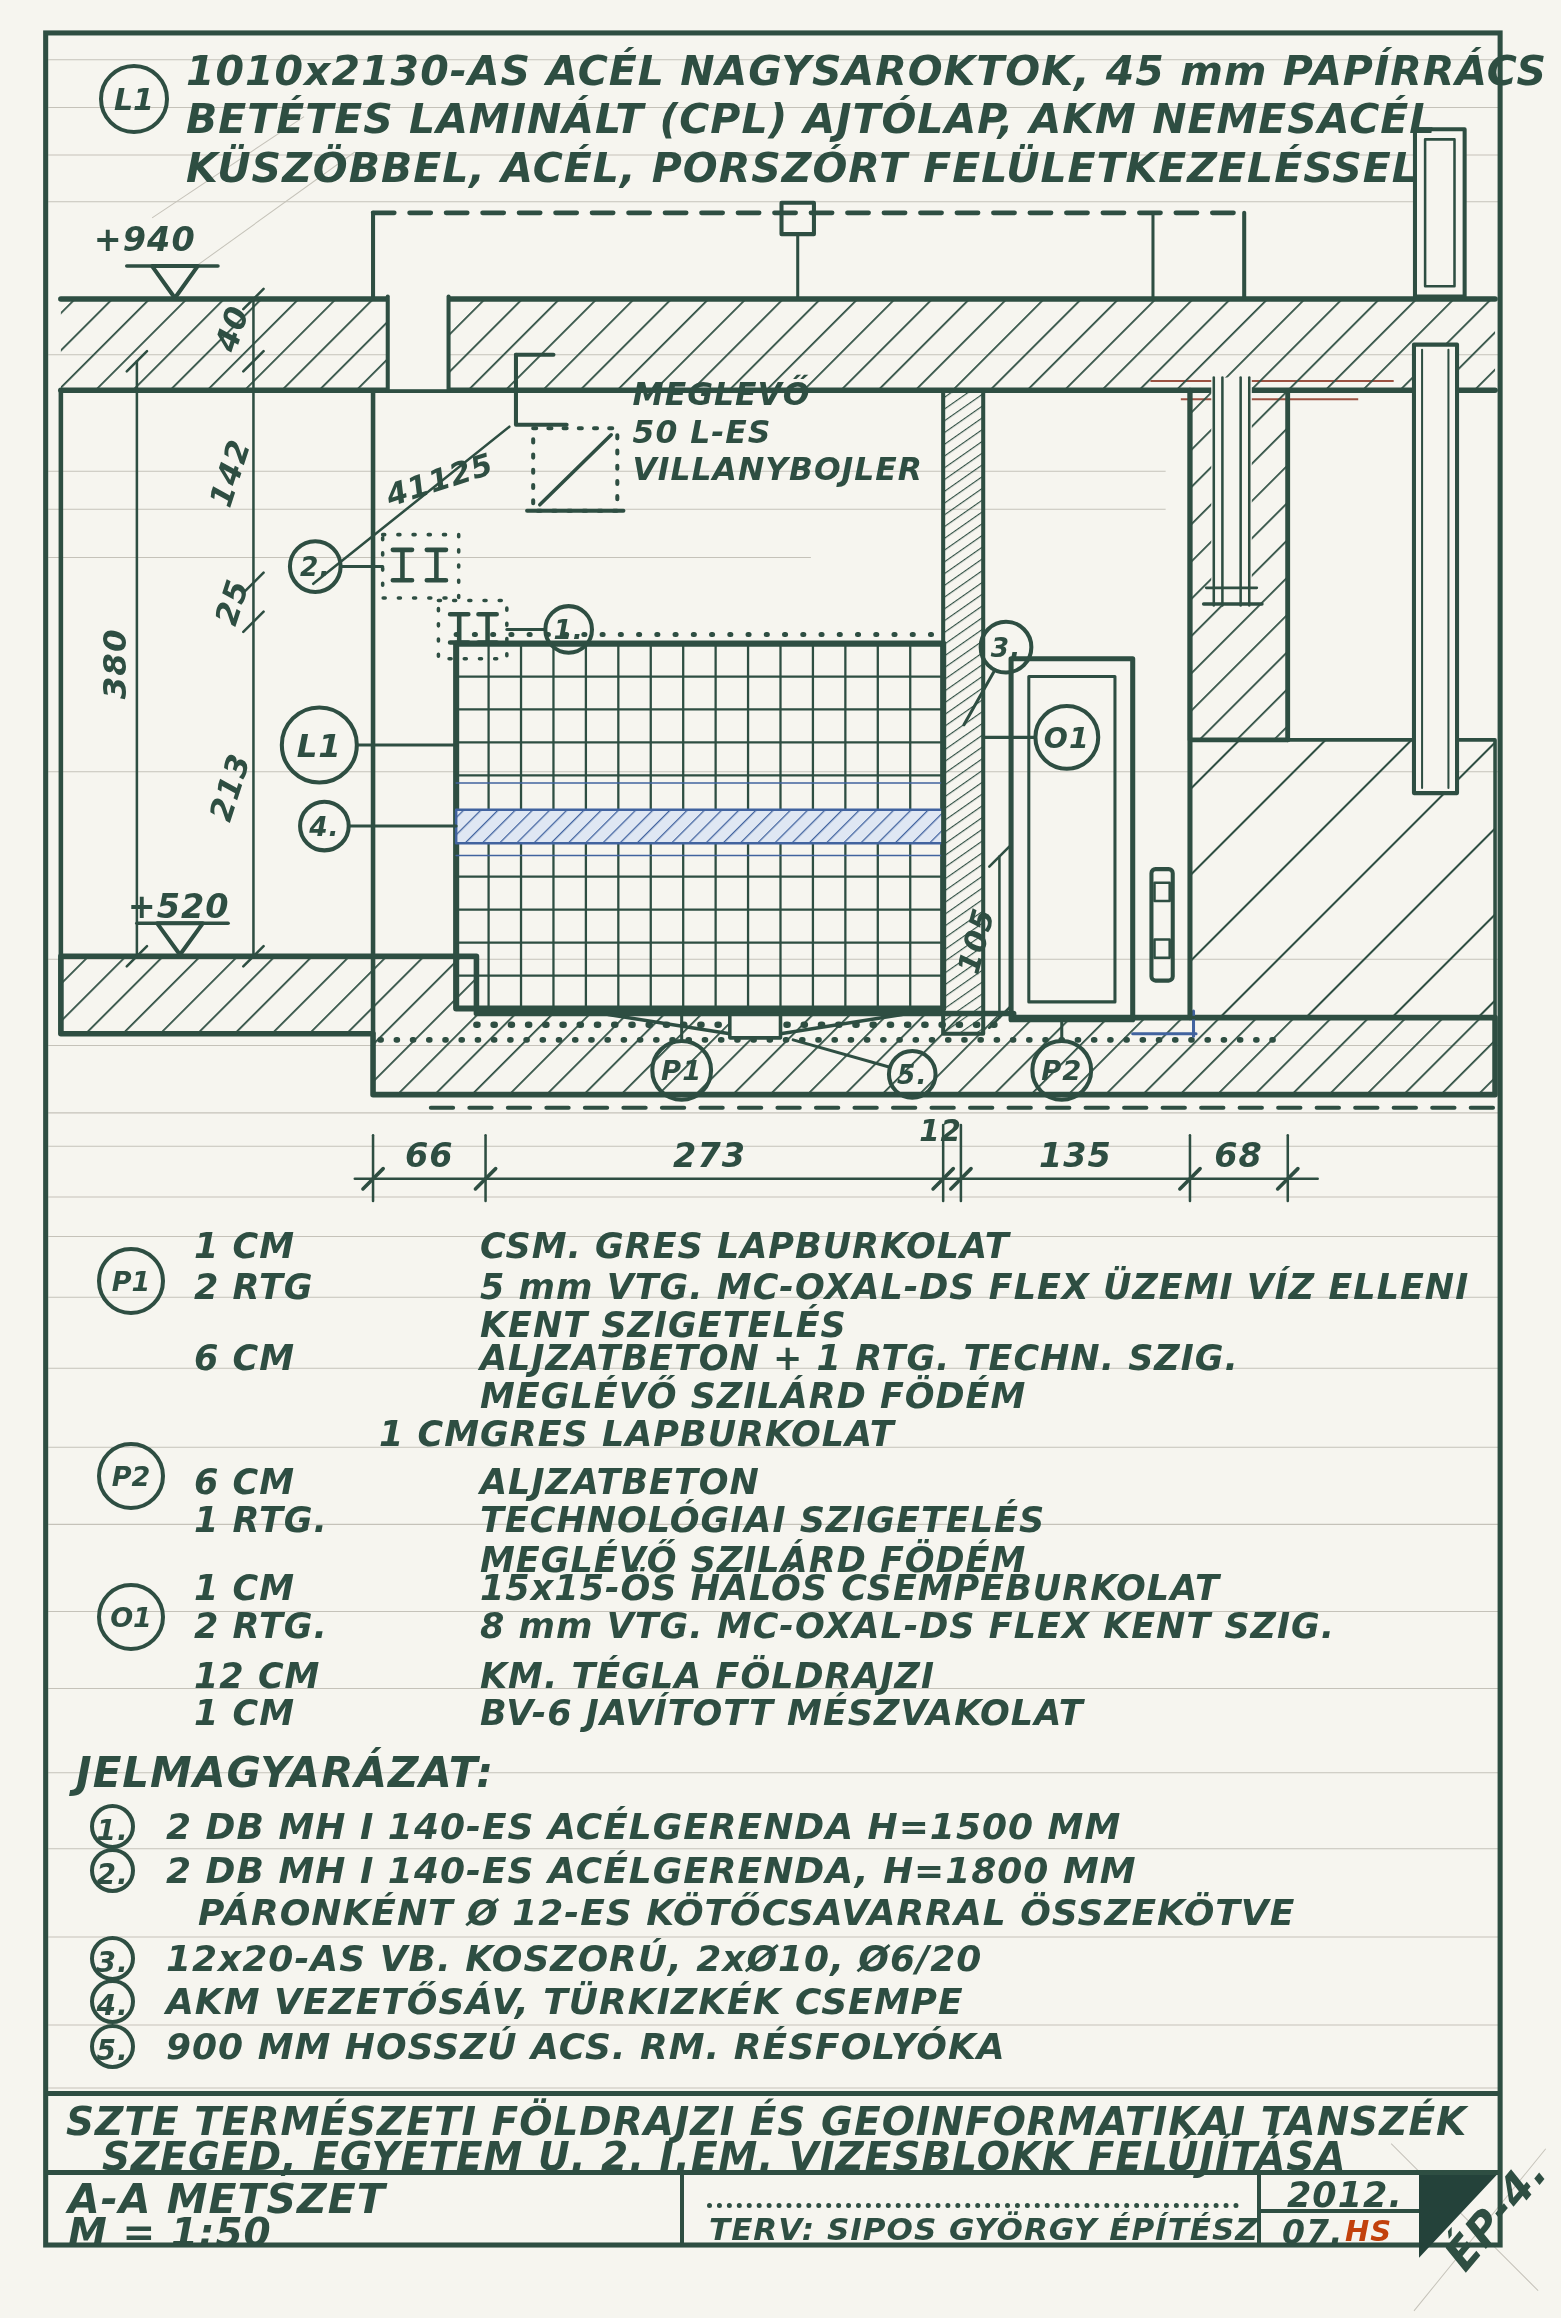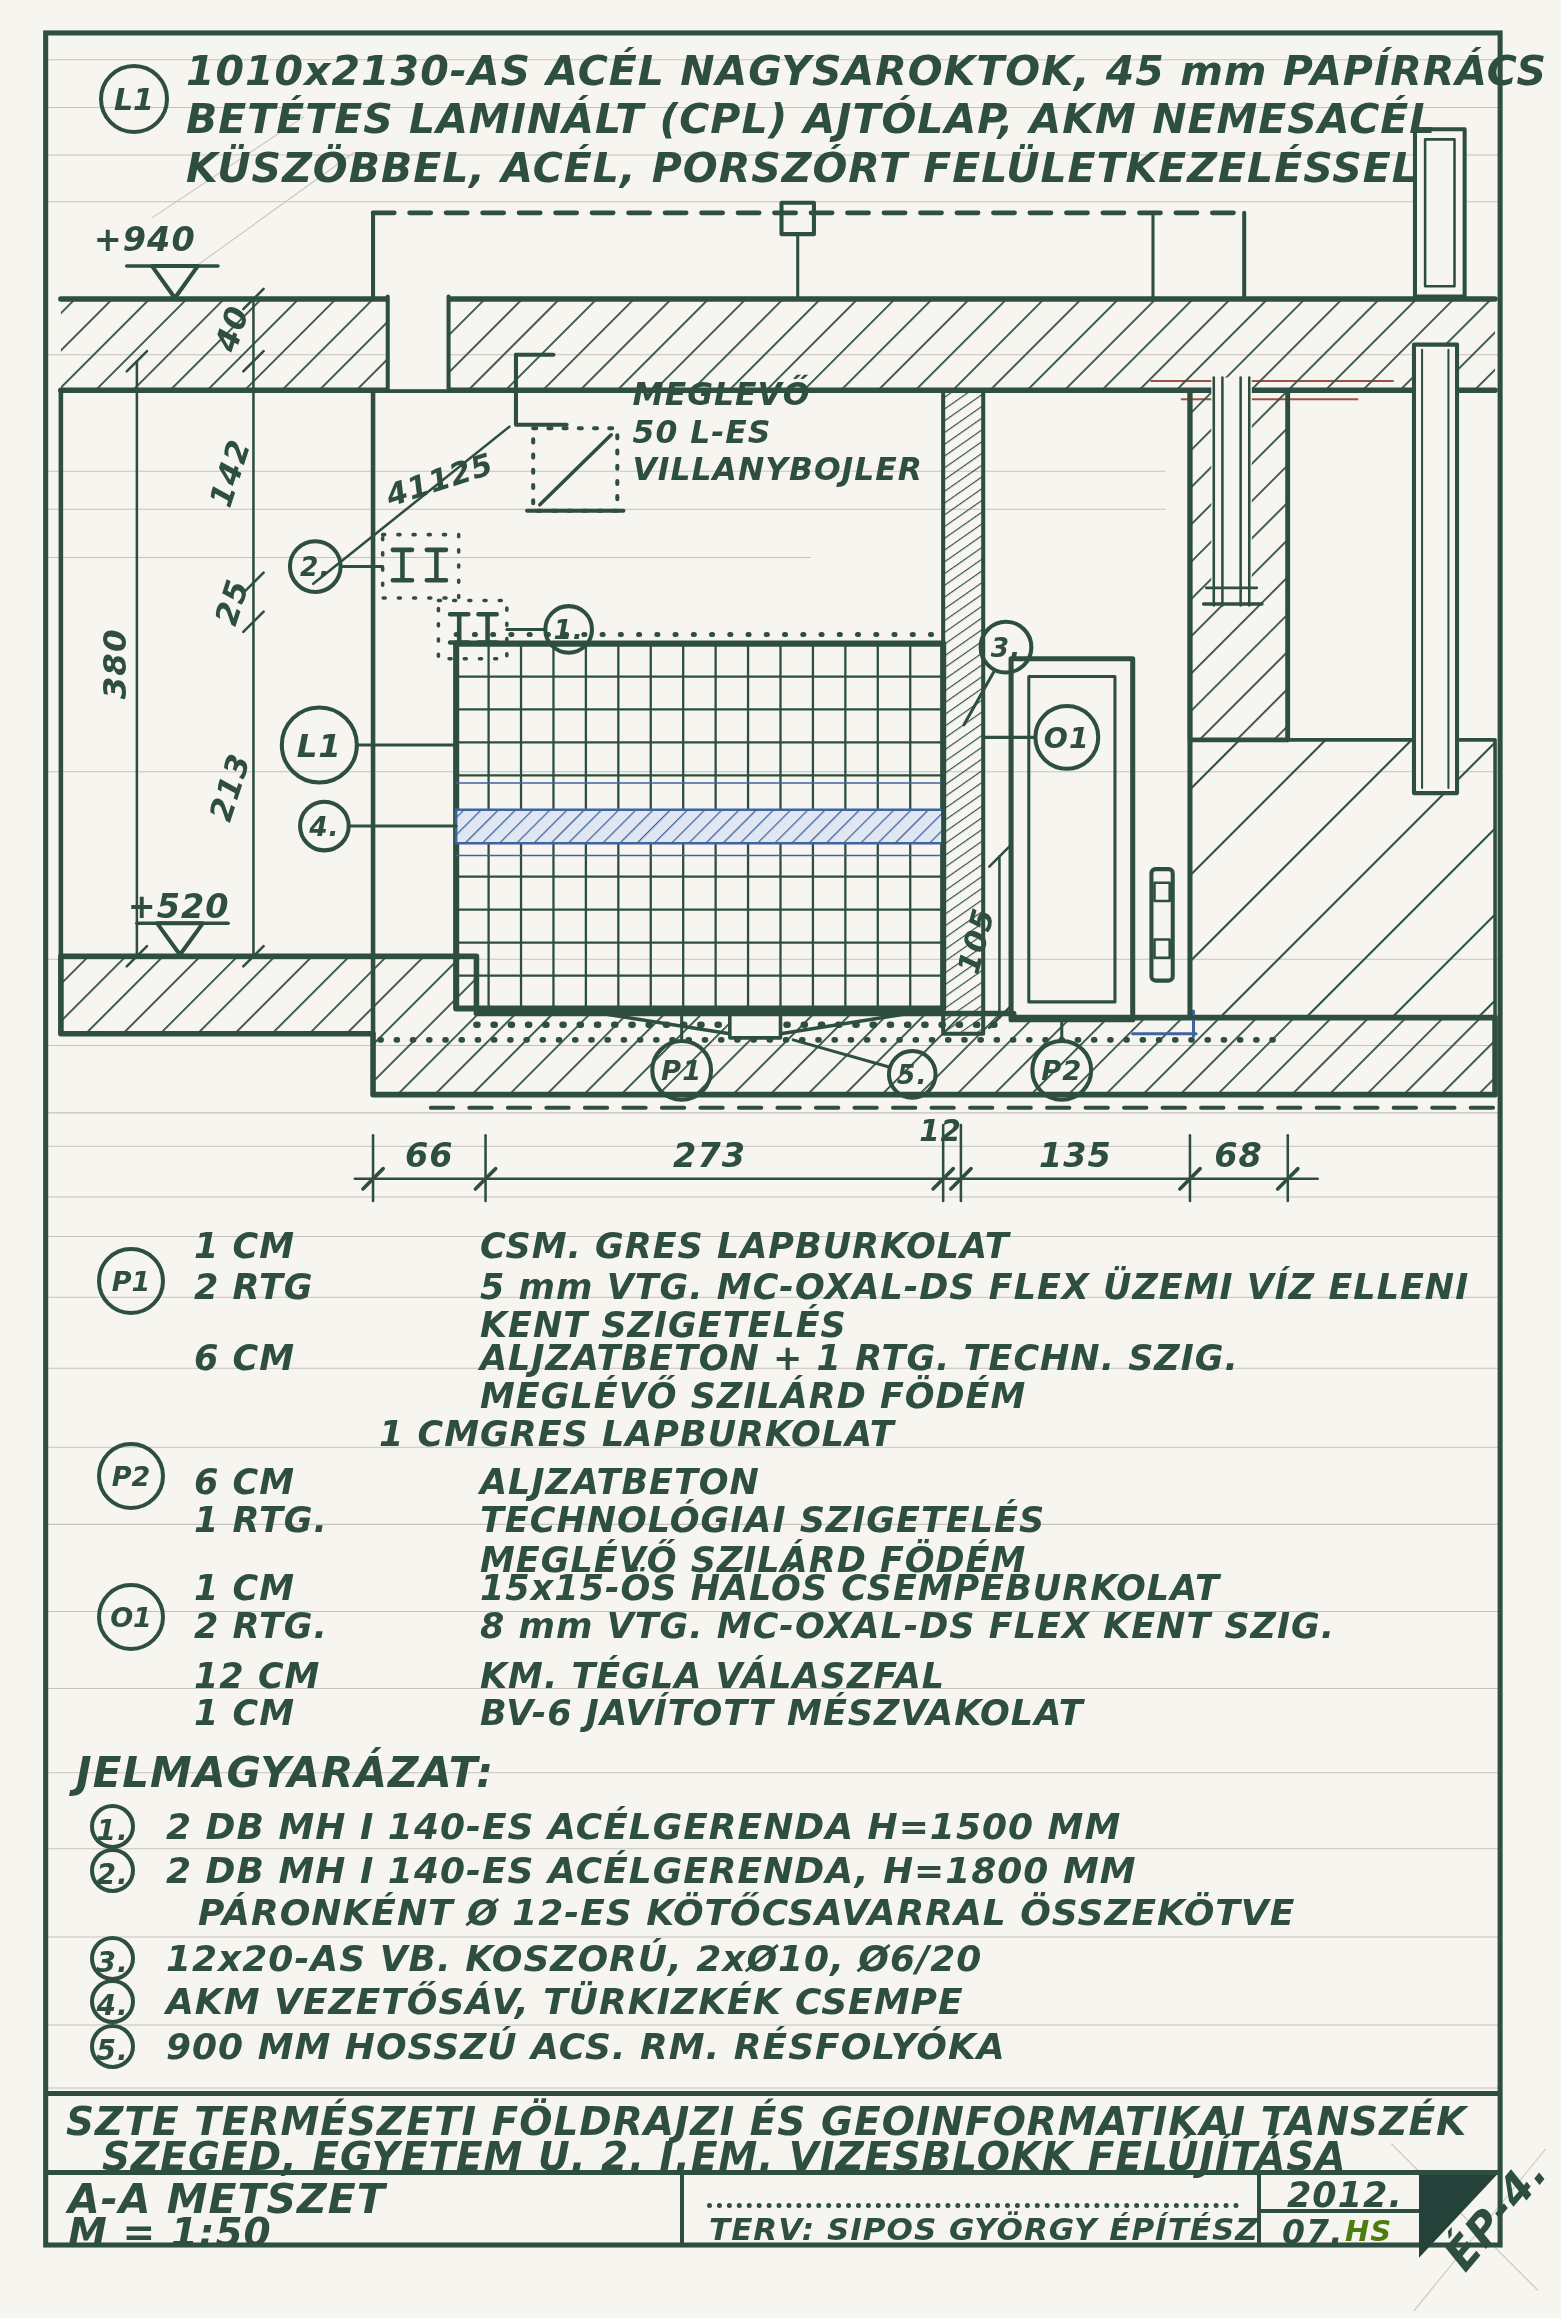--- a/index.html
+++ b/index.html
@@ -22,21 +22,21 @@
   .jtitle{font-size:42px;text-decoration:none;}
   .jrow{position:absolute;left:90px;font-size:36px;display:flex;align-items:center;}
   .jrow .num{display:inline-block;min-width:45px;height:45px;border:4px solid #2e4e42;
     border-radius:50%;text-align:center;line-height:45px;font-size:28px;font-style:italic;
     color:#2e4e42;font-weight:700;box-sizing:border-box;}
   .jrow .jtxt{margin-left:31px;}
   .jrow.cont{left:167px;}
   
   .tb-line{background:#2e4e42;position:absolute;}
   .tb-text{font-size:39px;}
-  .blue{color:#4d7c0f;}
+  .blue{color:#c2410c;}
 </style>
 </head>
 <body>
 
 <div id="page">
 
 <svg width="1562" height="2319" viewBox="0 0 3082 4576">
   <defs>
     <pattern id="h45" width="52" height="52" patternUnits="userSpaceOnUse" patternTransform="rotate(45)">
       <line x1="0" y1="0" x2="0" y2="52" stroke="#2e4e42" stroke-width="7"></line>
@@ -342,21 +342,21 @@
   <span class="q"></span><span>MEGLÉVŐ SZILÁRD FÖDÉM</span></div>
 
 <div class="abs mark-circle" style="left:97px;top:1583px;width:60px;height:60px;font-size:27px;">
   <span>O1</span>
 </div>
 <div class="lrow hw" style="top:1568px;">
   <span class="q">1 CM</span><span>15x15-ÖS HÁLÓS CSEMPEBURKOLAT</span></div>
 <div class="lrow hw" style="top:1606px;">
   <span class="q">2 RTG.</span><span>8 mm VTG. MC-OXAL-DS FLEX KENT SZIG.</span></div>
 <div class="lrow hw" style="top:1656px;">
-  <span class="q">12 CM</span><span>KM. TÉGLA VÁLASZFAL</span></div>
+  <span class="q">12 CM</span><span>KM. TÉGLA FÖLDRAJZI</span></div>
 <div class="lrow hw" style="top:1693px;">
   <span class="q">1 CM</span><span>BV-6 JAVÍTOTT MÉSZVAKOLAT</span></div>
 
 <div class="abs hw jtitle" style="left:76px;top:1748px;">JELMAGYARÁZAT:</div>
 
 <div class="jrow hw" style="top:1804px;">
   <span class="num">1.</span>
   <span class="jtxt">2 DB MH I 140-ES ACÉLGERENDA H=1500 MM</span>
     </div>
 <div class="jrow hw" style="top:1848px;">

